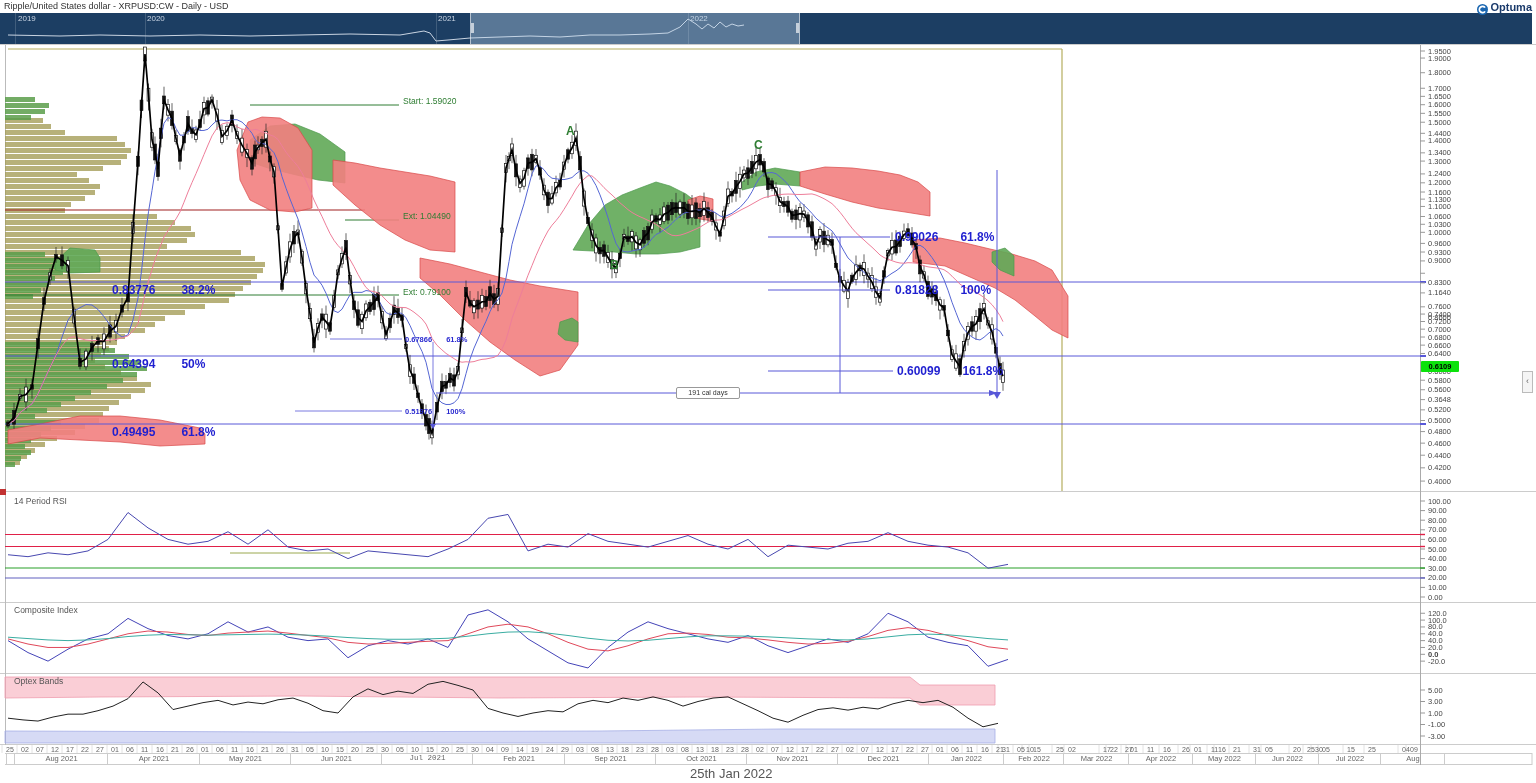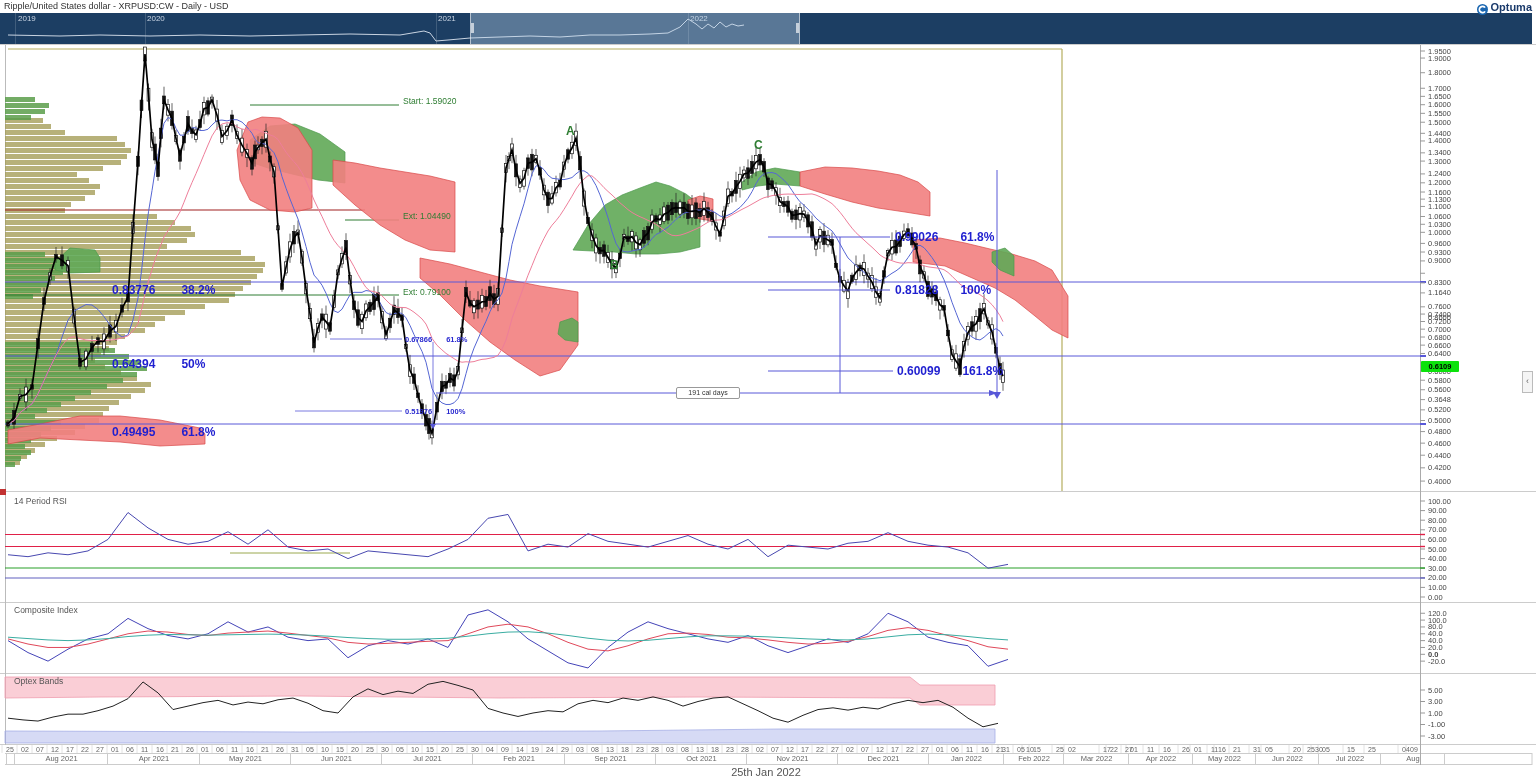--- a/index.html
+++ b/index.html
@@ -26,21 +26,21 @@
   .month{position:absolute;top:753px;height:11px;border-left:1px solid #ccc;
     font-size:7.5px;color:#666;text-align:center;line-height:11px;z-index:3;}
   .paneltitle{font-size:8.5px;color:#555;z-index:3;}
   #price-badge{left:1421px;top:360px;width:38px;height:11px;background:#0ce20c;border-radius:1px;
     text-align:center;font-size:7.5px;font-weight:bold;color:#000;line-height:11px;z-index:4;}
   #caldays{background:#fff;border:1px solid #999;border-radius:2px;font-size:7px;color:#333;
     text-align:center;line-height:10px;z-index:4;}
   #collapse-btn{left:1522px;top:371px;width:9px;height:20px;border:1px solid #bbb;background:#f5f5f5;
     font-size:9px;color:#666;text-align:center;line-height:18px;z-index:4;}
   #pane-handle{left:0;top:489px;width:6px;height:6px;background:#c23232;z-index:4;}
-  #footer-date{left:690px;top:766px;width:152px;text-align:center;font-size:11px;color:#555;z-index:3;}
+  #footer-date{left:690px;top:766px;width:152px;font-size:13px;color:#555;z-index:3;}
   #main-overlay{left:5px;top:45px;width:1415px;height:446px;z-index:4;}
   #axis-overlay{left:1420px;top:45px;width:116px;height:700px;z-index:3;}
 </style>
 </head>
 <body>
 
 <div class="abs" id="titlebar">
   <div class="abs" id="title-text">Ripple/United States dollar - XRPUSD:CW - Daily - USD</div>
 </div>
 <div class="abs" id="logo">
@@ -1061,21 +1061,21 @@
 <div class="abs lbl day" style="left: 1322px; top: 746px;">05</div>
 <div class="abs lbl day" style="left: 1347px; top: 746px;">15</div>
 <div class="abs lbl day" style="left: 1368px; top: 746px;">25</div>
 <div class="abs lbl day" style="left: 1402px; top: 746px;">04</div>
 <div class="abs lbl day" style="left: 1410px; top: 746px;">09</div>
 <div class="month" style="left: 6px; width: 8px;"></div>
 <div class="month" style="left: 14px; width: 93px;">Aug 2021</div>
 <div class="month" style="left: 107px; width: 92px;">Apr 2021</div>
 <div class="month" style="left: 199px; width: 91px;">May 2021</div>
 <div class="month" style="left: 290px; width: 91px;">Jun 2021</div>
-<div class="month" style="left: 381px; width: 91px;">Jul 2021</div>
+<div class="month" style="left: 381px; width: 91px; font-family: Liberation Mono, monospace;">Jul 2021</div>
 <div class="month" style="left: 472px; width: 92px;">Feb 2021</div>
 <div class="month" style="left: 564px; width: 91px;">Sep 2021</div>
 <div class="month" style="left: 655px; width: 91px;">Oct 2021</div>
 <div class="month" style="left: 746px; width: 91px;">Nov 2021</div>
 <div class="month" style="left: 837px; width: 91px;">Dec 2021</div>
 <div class="month" style="left: 928px; width: 75px;">Jan 2022</div>
 <div class="month" style="left: 1003px; width: 60px;">Feb 2022</div>
 <div class="month" style="left: 1063px; width: 65px;">Mar 2022</div>
 <div class="month" style="left: 1128px; width: 64px;">Apr 2022</div>
 <div class="month" style="left: 1192px; width: 63px;">May 2022</div>

